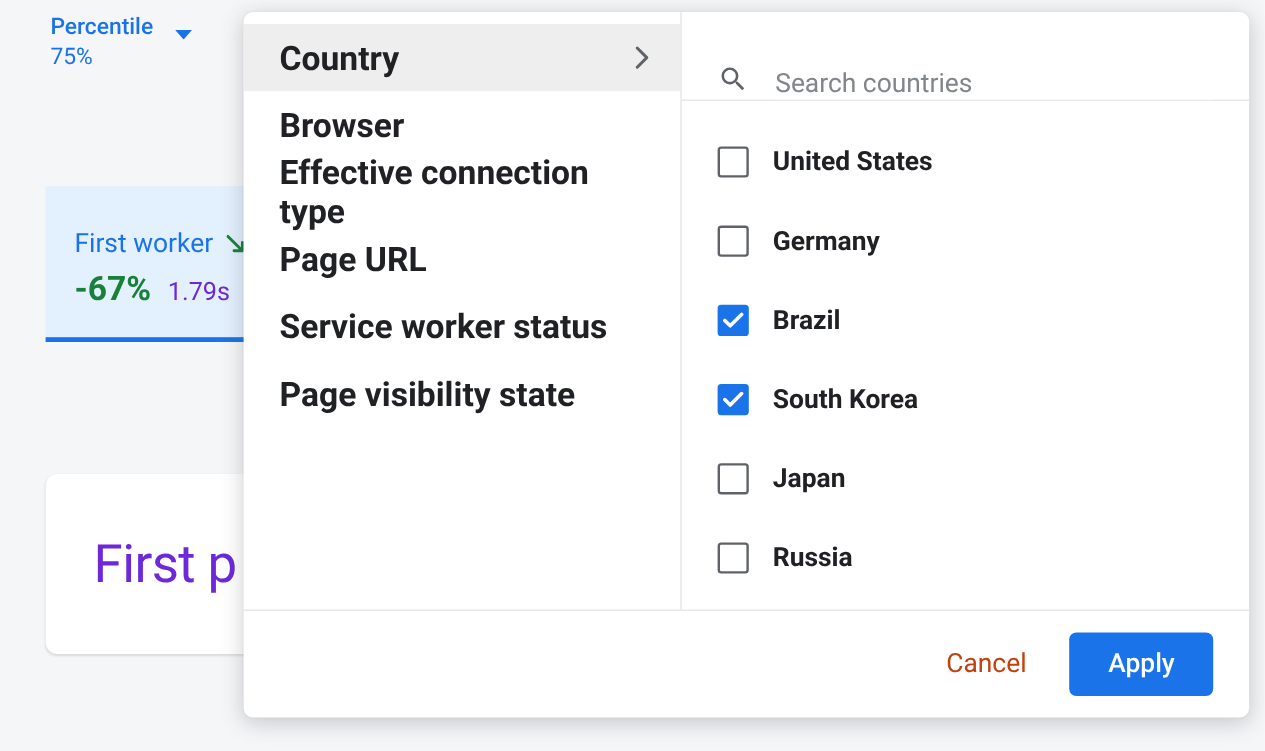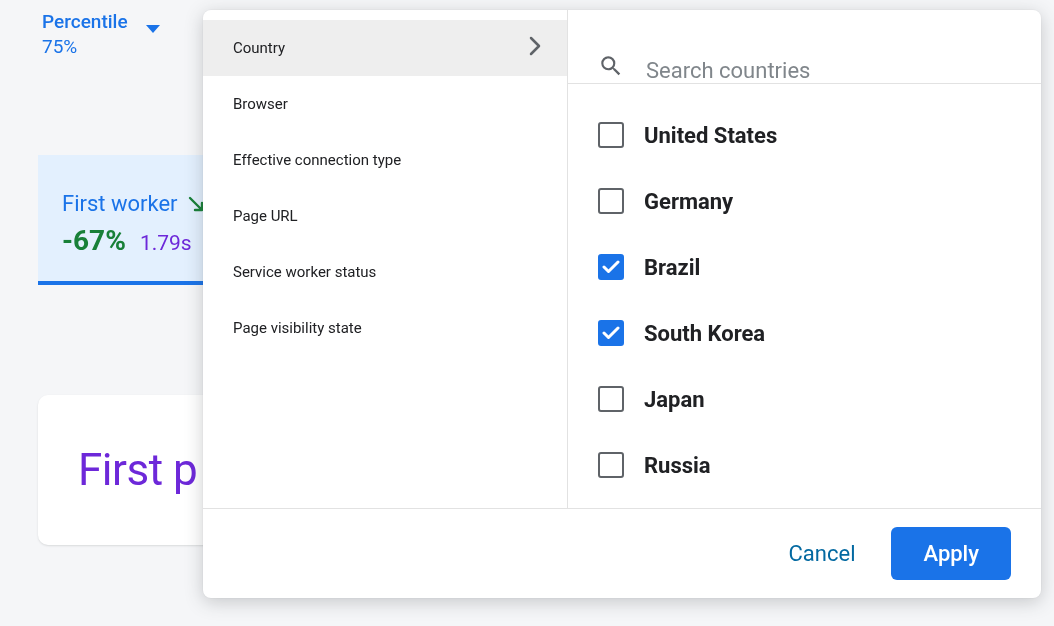--- a/index.html
+++ b/index.html
@@ -126,23 +126,24 @@
       width: 365px;
       border-right: 1px solid #e2e2e2;
       padding-top: 10px;
     }
     .dim-item {
       display: flex;
       align-items: center;
       justify-content: space-between;
       padding: 0 26px 0 30px;
       height: 56px;
-      font-size: 15px;
+      font-size: 28px;
       color: #202124;
       cursor: pointer;
+      font-weight: bold;
     }
     .dim-item.active {
       background: #eeeeee;
     }
     .dim-chevron {
       color: #5f6368;
     }
     .modal-right {
       flex: 1;
       display: flex;
@@ -214,21 +215,21 @@
       display: flex;
       align-items: center;
       justify-content: flex-end;
       gap: 30px;
       padding: 0 30px;
     }
     .btn-cancel {
       background: none;
       border: none;
       font-size: 22px;
-      color: #0369a1;
+      color: #c2410c;
       cursor: pointer;
       font-family: inherit;
       padding: 8px 6px;
     }
     .btn-apply {
       background: #1a73e8;
       border: none;
       color: #fff;
       font-size: 22px;
       font-weight: 500;

